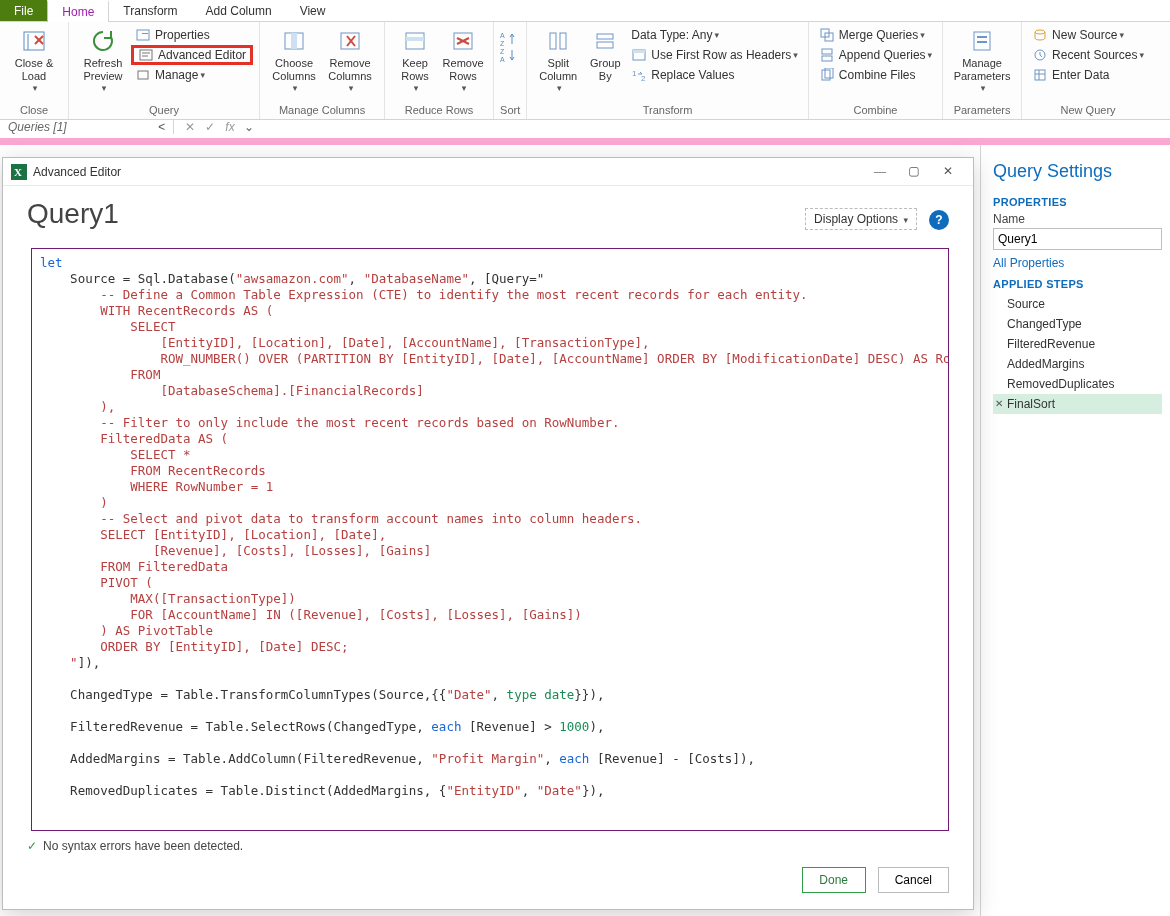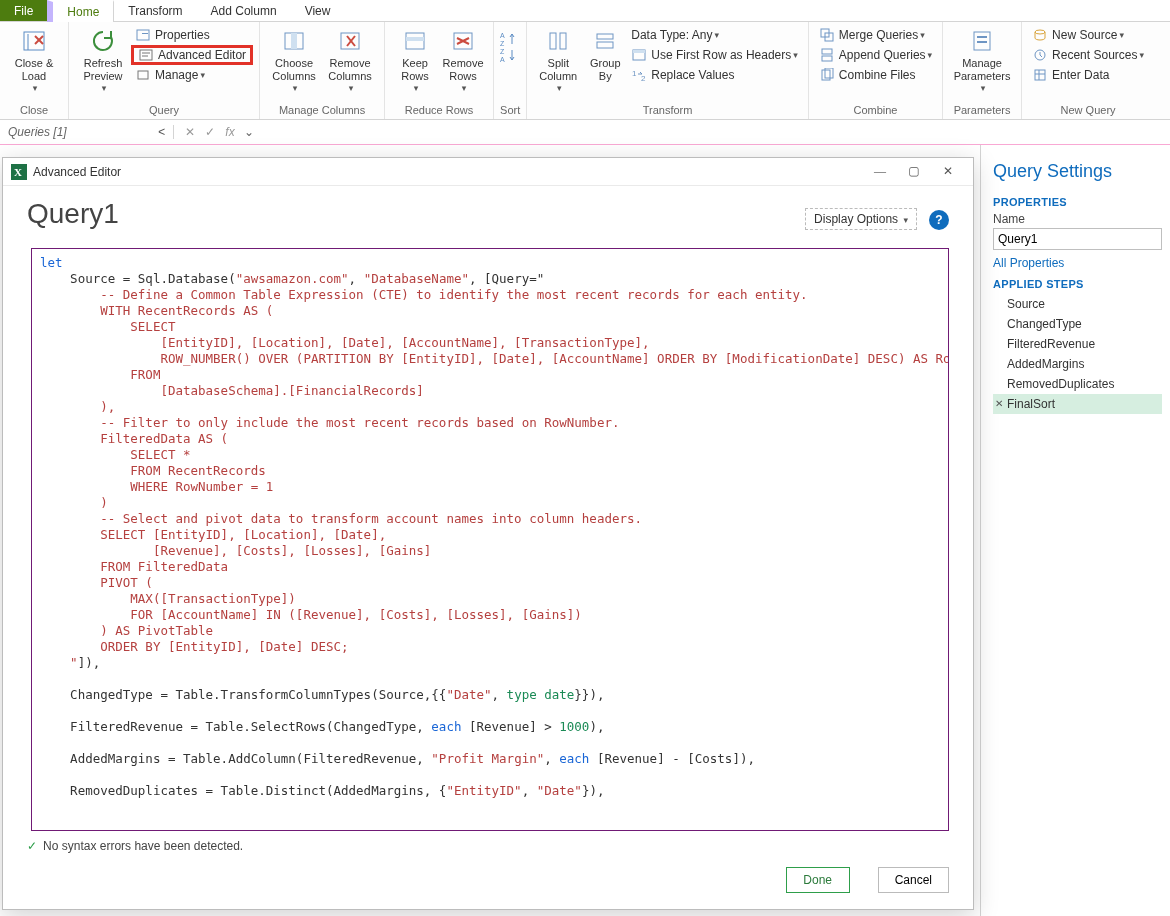--- a/index.html
+++ b/index.html
@@ -1,36 +1,36 @@
 <!DOCTYPE html>
 <html><head>
 <meta charset="utf-8">
 <style>
 html,body{margin:0;padding:0;height:100%;font-family:"Segoe UI",Arial,sans-serif;font-size:12px;color:#333;background:#fff;overflow:hidden}
 *{box-sizing:border-box}
 
 .tabs{height:22px;display:flex;align-items:stretch;border-bottom:1px solid #d4d4d4;background:#fff}
 .tab{padding:3px 14px;cursor:pointer;font-size:12px;display:flex;align-items:center}
 .tab.file{background:#4d7c0f;color:#fff}
-.tab.active{background:#fff;color:#4d7c0f;border-top:2px solid #fff;border-left:6px solid #c4b5fd;border-right:1px solid #d4d4d4;margin-bottom:-1px}
+.tab.active{background:#fff;color:#a21caf;border-top:2px solid #fff;border-left:1px solid #c4b5fd;border-right:1px solid #d4d4d4;margin-bottom:-1px}
 
 .ribbon{display:flex;border-bottom:1px solid #d4d4d4;height:98px;background:#fdfdfd}
 .rg{border-right:1px solid #e4e4e4;display:flex;flex-direction:column;padding:3px 6px 0 6px}
 .rg-body{flex:1;display:flex;align-items:flex-start}
 .rg-label{text-align:center;font-size:11px;color:#666;padding:2px 0 3px 0}
 .rbtn{display:flex;flex-direction:column;align-items:center;width:56px;padding:2px 2px;cursor:pointer;font-size:11px;text-align:center;line-height:1.2}
 .rbtn .ricon{width:28px;height:28px;margin-bottom:2px;display:flex;align-items:center;justify-content:center}
 .rbtn.small{flex-direction:row;width:auto;padding:2px 4px;align-items:center;font-size:12px;height:20px}
 .rbtn.small .ricon{width:16px;height:16px;margin:0 4px 0 0}
 .vstack{display:flex;flex-direction:column}
 svg{display:block}
 .red-box{border:3px solid #e23228;padding:0 2px}
 .caret{font-size:9px;color:#555;margin-left:2px}
 
-.midrow{display:flex;align-items:center;height:25px;border-bottom:1px solid #f9a8d4}
+.midrow{display:flex;align-items:flex-start;height:25px;border-bottom:7px solid #f9a8d4}
 .queries-head{width:174px;border-right:1px solid #d4d4d4;display:flex;align-items:center;padding:0 8px;color:#666;font-style:italic;justify-content:space-between}
 .fx-bar{flex:1;display:flex;align-items:center;padding:0 6px;color:#555}
 .fx-bar .ic{width:20px;text-align:center;color:#999}
 .fx-input{flex:1;border:1px solid #d4d4d4;height:20px;padding:1px 6px;font-family:Consolas,monospace;font-size:12px;color:#444}
 .chev{width:18px;text-align:center;color:#666}
 
 .lower{position:absolute;top:145px;bottom:0;left:0;right:0;display:flex}
 .main{flex:1;position:relative}
 
 .settings{width:190px;border-left:1px solid #d4d4d4;padding:10px 8px 0 12px;background:#fff;font-size:12px}
@@ -53,21 +53,21 @@
 .disp{border:1px dashed #bbb;padding:3px 8px;font-size:12px;color:#333;margin-right:12px;cursor:pointer}
 .help{width:20px;height:20px;border-radius:50%;background:#0f6cbd;color:#fff;display:flex;align-items:center;justify-content:center;font-weight:bold;cursor:pointer}
 .code-wrap{flex:1;margin:14px 24px 0 28px;border:1px solid #701a75;overflow:auto}
 pre.code{margin:0;padding:6px 8px;font-family:Consolas,Menlo,monospace;font-size:12.5px;line-height:16px;white-space:pre;color:#333}
 .t-kw{color:#1a66d6}
 .t-str{color:#b5403f}
 .t-num{color:#1a8a55}
 .t-type{color:#1a8a55}
 .status{padding:8px 24px 4px 24px;color:#444;display:flex;align-items:center}
 .status .ok{color:#2e9e4a;margin-right:6px}
-.editor-footer{display:flex;justify-content:flex-end;padding:10px 24px 16px 14px;gap:28px}
+.editor-footer{display:flex;justify-content:flex-end;padding:10px 24px 16px 14px;gap:12px}
 .btn{min-width:64px;padding:5px 16px;border:1px solid #bbb;background:#fff;cursor:pointer;font-size:12px}
 .btn.primary{border-color:#2e9e4a;color:#2b7a3b}
 </style>
 </head>
 <body>
 
 <div class="tabs">
   <div class="tab file">File</div>
   <div class="tab active">Home</div>
   <div class="tab">Transform</div>

